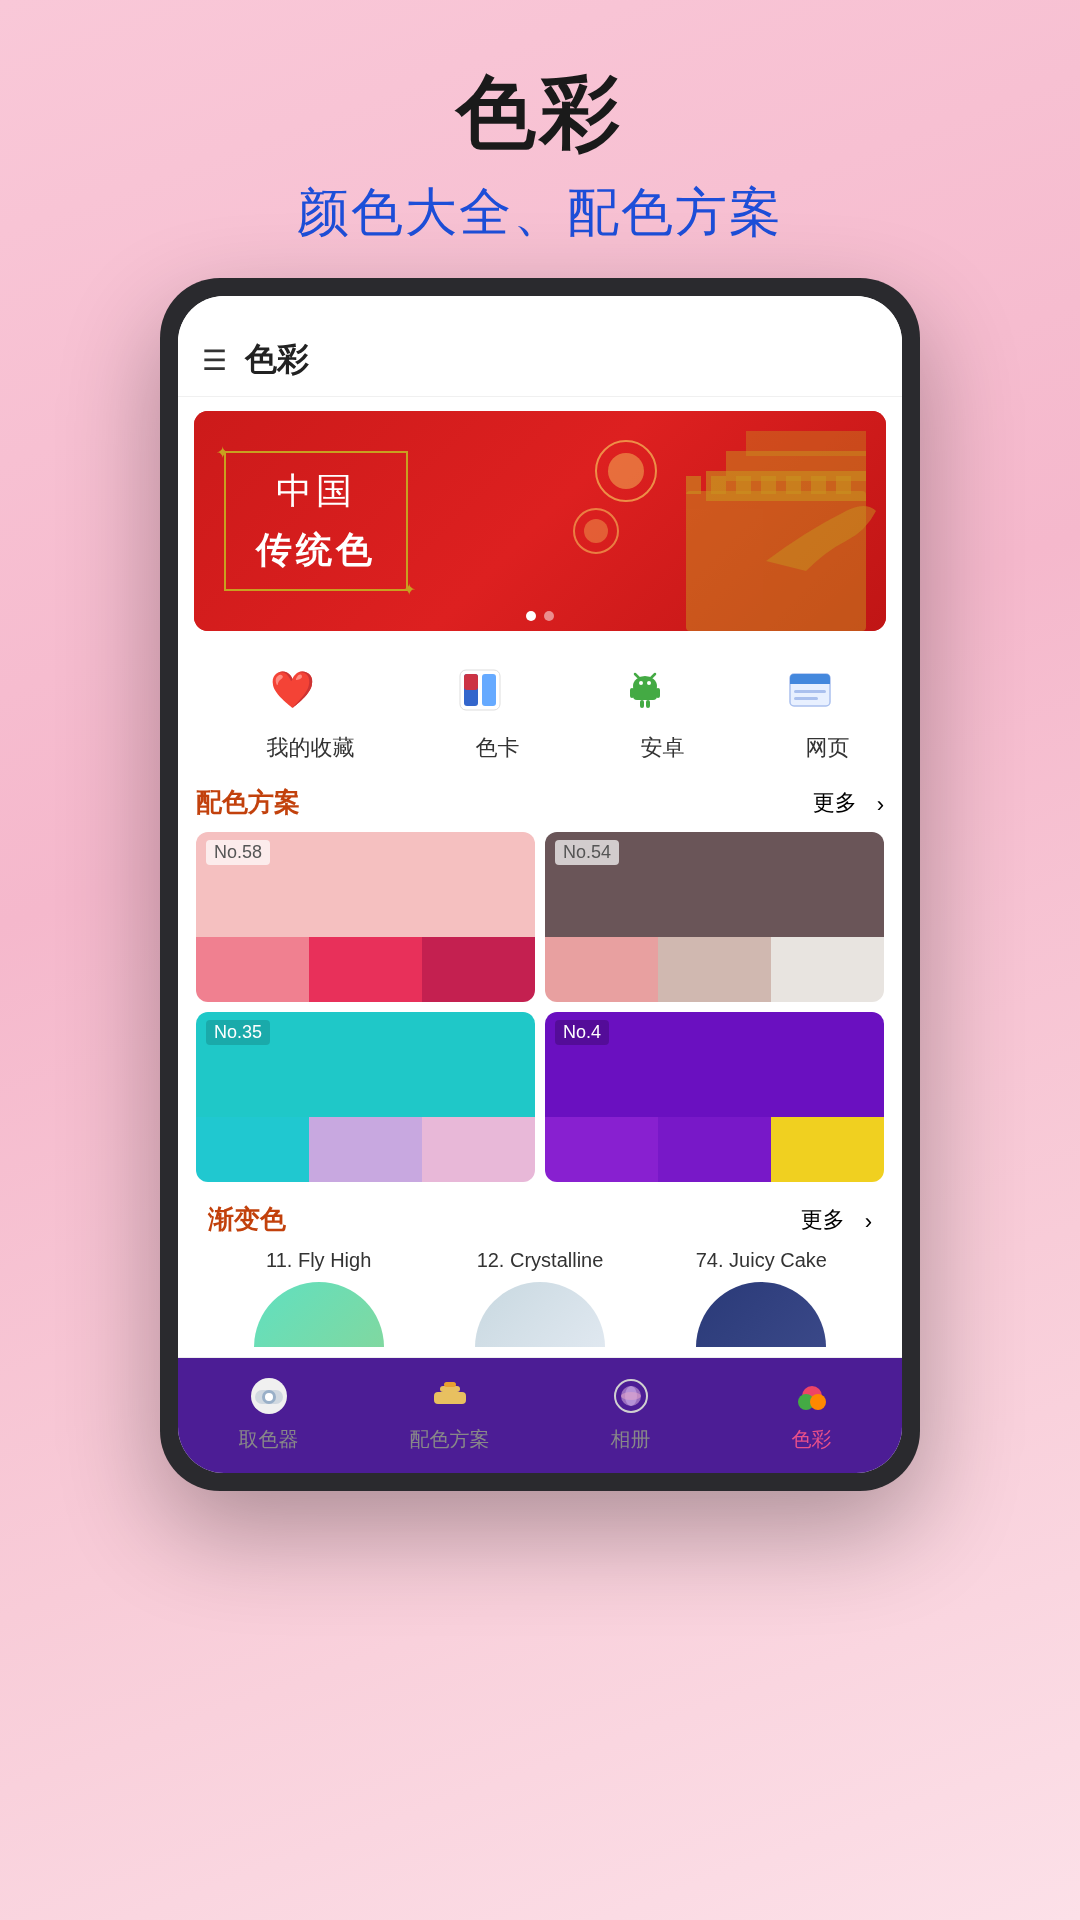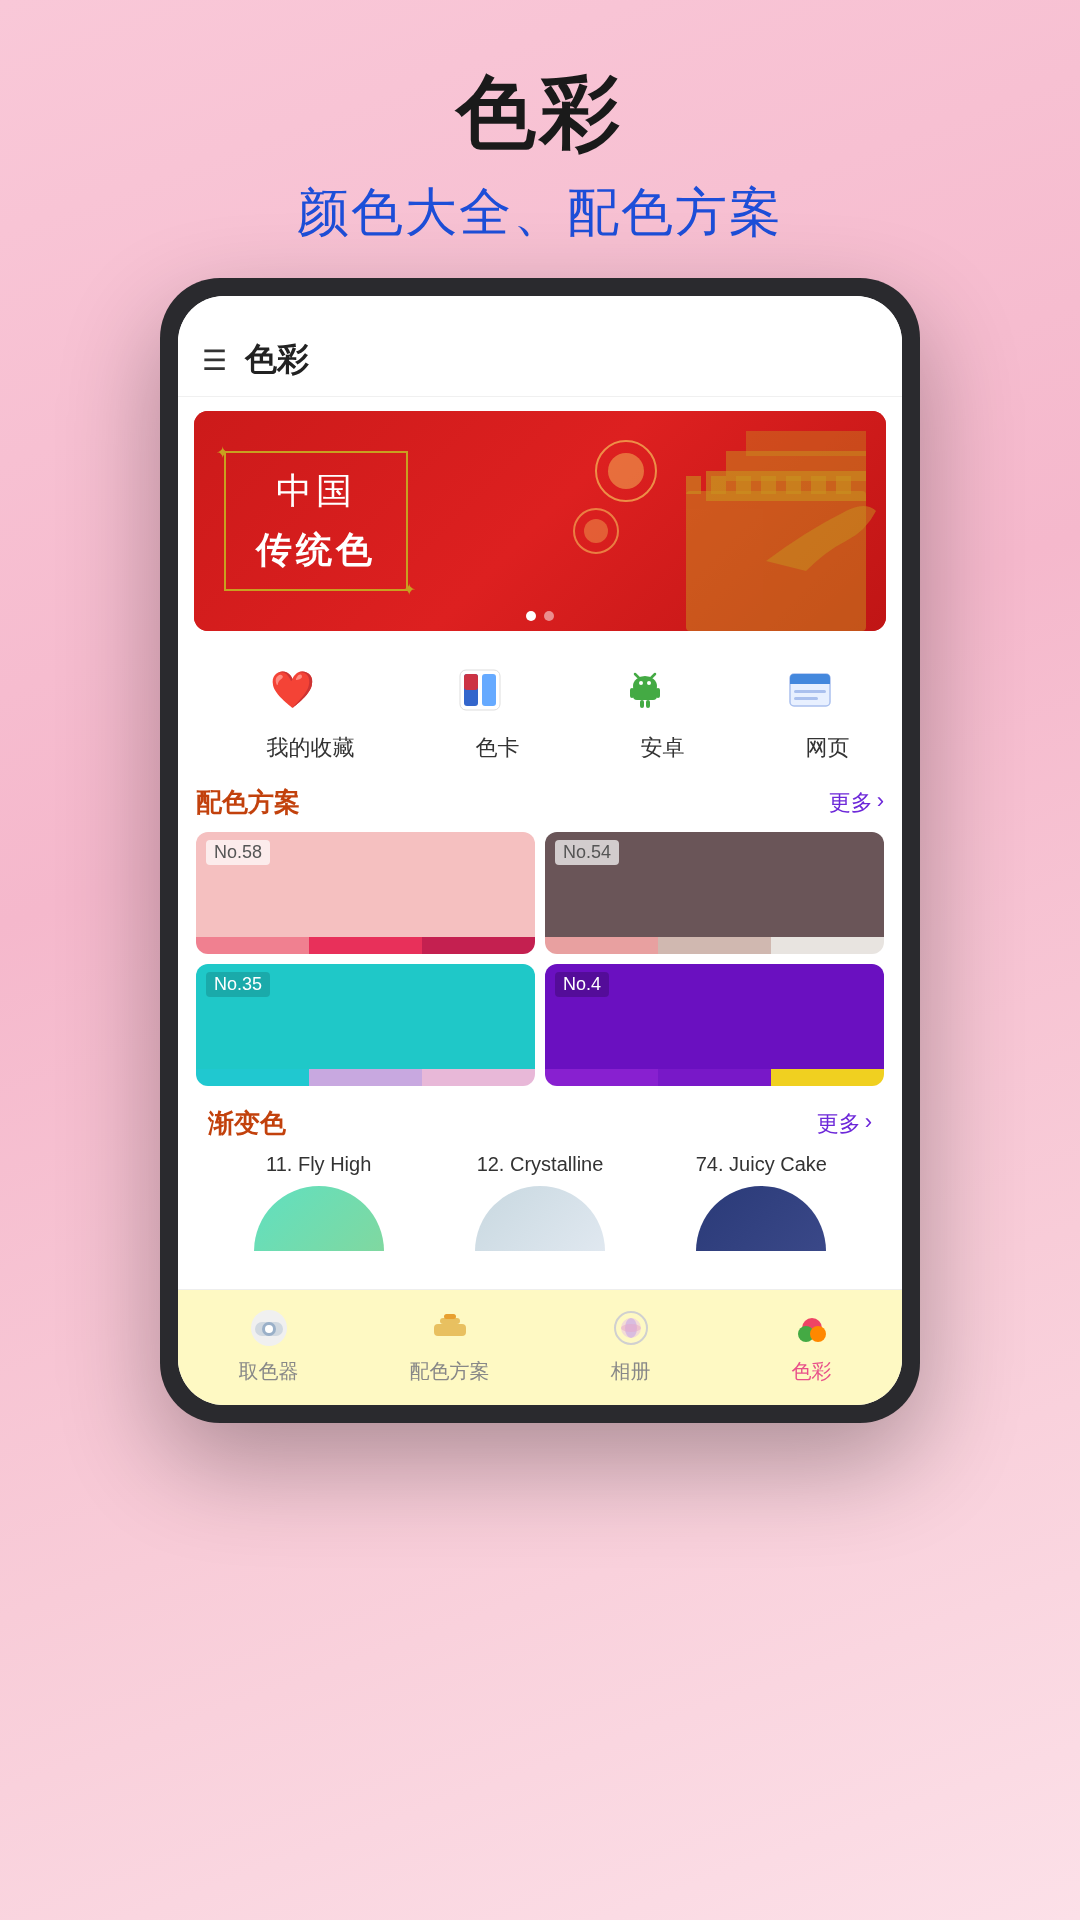--- a/index.html
+++ b/index.html
@@ -183,37 +183,37 @@
       align-items: center;
       padding: 6px 18px 12px;
     }
     .section-title {
       font-size: 26px;
       font-weight: 600;
       color: #c2410c;
     }
     .section-more {
       font-size: 22px;
-      color: #6d28d9;
-      display: flex;
-      align-items: flex-start;
-      gap: 4px;
+      color: #000000;
+      display: flex;
+      align-items: flex-end;
+      gap: 20px;
     }
 
     
     .palette-grid {
       display: grid;
       grid-template-columns: 1fr 1fr;
       gap: 10px;
       padding: 0 18px 14px;
     }
     .palette-card {
       border-radius: 12px;
       overflow: hidden;
-      height: 122px;
+      height: 170px;
       position: relative;
     }
     .palette-no {
       position: absolute;
       top: 8px;
       left: 10px;
       font-size: 18px;
       color: #555;
       background: rgba(255,255,255,0.7);
       padding: 2px 8px;
@@ -255,24 +255,23 @@
     .gradient-circle {
       width: 130px;
       height: 65px;
       border-radius: 65px 65px 0 0;
       margin: 0 auto;
     }
 
     
     .bottom-nav {
       display: flex;
-      background: #fef9c3;
+      background: #4c1d95;
       border-top: 1px solid #eee;
       padding: 14px 0 20px;
-      margin-top: 28px;
     }
     .bottom-nav-item {
       flex: 1;
       display: flex;
       flex-direction: column;
       align-items: center;
       gap: 6px;
     }
     .bottom-nav-icon {
       width: 48px;

